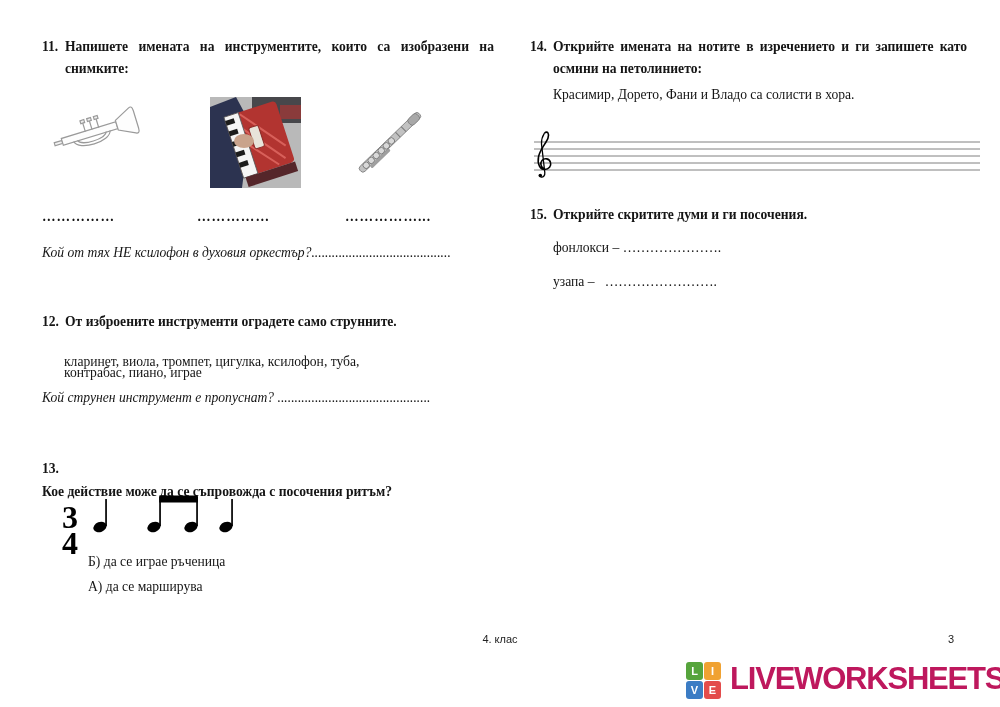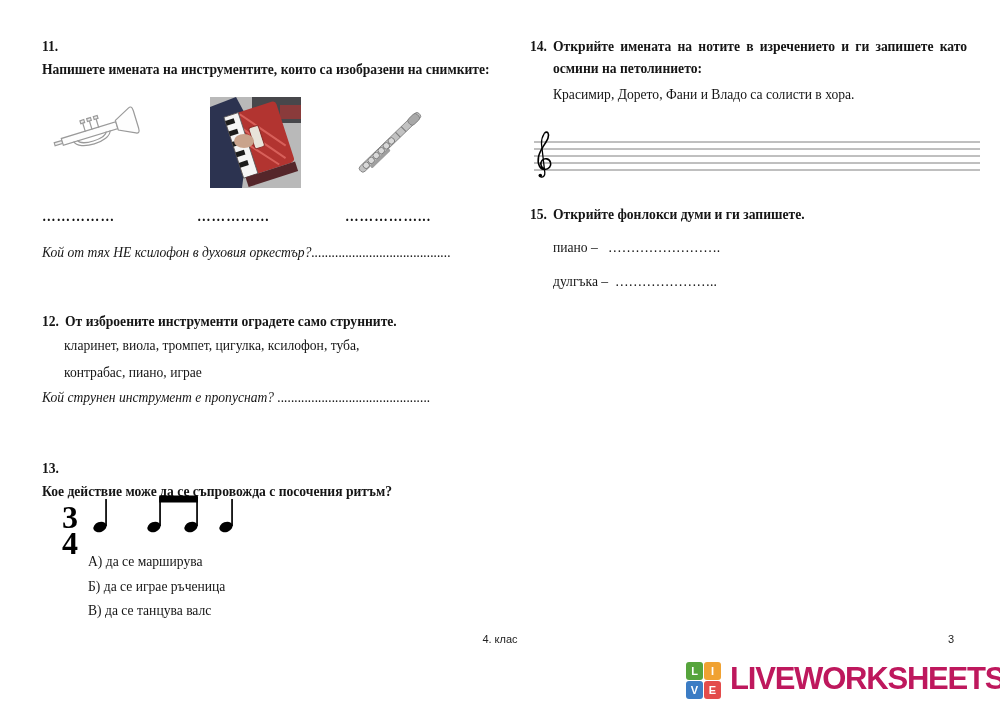--- a/index.html
+++ b/index.html
@@ -22,21 +22,21 @@
   .logo-grid{display:grid;grid-template-columns:17px 17px;grid-template-rows:18px 18px;gap:1px;margin-top:2px;}
   .logo-sq{display:flex;align-items:center;justify-content:center;border-radius:3px;
     color:#fff;font-family:"Liberation Sans", sans-serif;font-weight:bold;font-size:11px;}
   .logo-text{font-family:"Liberation Sans", sans-serif;font-weight:bold;font-size:31px;
     color:#be185d;letter-spacing:-1.2px;margin-left:9px;line-height:38px;}
   svg{display:block;}
 </style>
 </head>
 <body>
 
-<div class="abs qhead" style="left:42px;top:36px;width:452px;flex-direction:column;">
+<div class="abs qhead" style="left:42px;top:36px;width:452px;">
   <span class="qnum">11.</span>
   <span class="qtext">Напишете имената на инструментите, които са изобразени на снимките:</span>
 </div>
 
 <div class="abs" style="left:50px;top:100px;width:96px;height:66px;">
   <svg width="96" height="66" viewBox="0 0 96 66">
     <g transform="rotate(-17 48 32)" stroke="#9a9a9a" fill="none" stroke-width="1.2">
       <rect x="3" y="29.5" width="8" height="3" fill="#f2f2f2"></rect>
       <rect x="11" y="27.5" width="57" height="7" fill="#fdfdfd"></rect>
       <path d="M68,26 L84,18 C86,17 88,17 88,22 L88,40 C88,45 86,45 84,44 L68,36 Z" fill="#fdfdfd"></path>
@@ -96,21 +96,21 @@
 <span class="abs dots" style="left:42px;top:209px;">……………</span>
 <span class="abs dots" style="left:197px;top:209px;">……………</span>
 <span class="abs dots" style="left:345px;top:209px;">……………...</span>
 
 <div class="abs italic-line" style="left:42px;top:245px;">Кой от тях НЕ ксилофон в духовия оркестър?.........................................</div>
 
 <div class="abs qhead" style="left:42px;top:311px;width:452px;">
   <span class="qnum">12.</span>
   <span class="qtext" style="text-align:left;">От изброените инструменти оградете само струнните.</span>
 </div>
-<div class="abs body-line" style="left:64px;top:338px;">кларинет, виола, тромпет, цигулка, ксилофон, туба,</div>
+<div class="abs body-line" style="left:64px;top:354px;">кларинет, виола, тромпет, цигулка, ксилофон, туба,</div>
 <div class="abs body-line" style="left:64px;top:365px;">контрабас, пиано, играе</div>
 <div class="abs italic-line" style="left:42px;top:390px;">Кой струнен инструмент е пропуснат? .............................................</div>
 
 <div class="abs qhead" style="left:42px;top:458px;width:452px;flex-direction:column;">
   <span class="qnum">13.</span>
   <span class="qtext" style="text-align:left;">Кое действие може да се съпровожда с посочения ритъм?</span>
 </div>
 
 <div class="abs" style="left:40px;top:490px;width:215px;height:72px;">
   <svg width="215" height="72" viewBox="0 0 215 72">
@@ -128,23 +128,22 @@
       <rect x="119.2" y="5.5" width="38.7" height="7"></rect>
     </g>
     <g fill="#000">
       <ellipse cx="186" cy="37" rx="6.8" ry="5" transform="rotate(-21 186 37)"></ellipse>
       <rect x="191.2" y="9" width="1.7" height="27"></rect>
     </g>
   </svg>
 </div>
 
 <div class="abs" style="left:88px;top:550px;">
+  <div class="option-line">Б) да се играе ръченица</div>
   <div class="option-line">А) да се марширува</div>
-  <div class="option-line">Б) да се играе ръченица</div>
-  <div class="option-line">В) да се танцува валс</div>
 </div>
 
 <div class="abs qhead" style="left:530px;top:36px;width:437px;">
   <span class="qnum">14.</span>
   <span class="qtext">Открийте имената на нотите в изречението и ги запишете като осмини на петолинието:</span>
 </div>
 <div class="abs body-line" style="left:553px;top:87px;">Красимир, Дорето, Фани и Владо са солисти в хора.</div>
 
 <div class="abs" style="left:528px;top:128px;width:458px;height:54px;">
   <svg width="458" height="54" viewBox="0 0 458 54">
@@ -158,25 +157,25 @@
     <g fill="none" stroke="#000">
       <path d="M16.5,5 C19.5,2.5 21.5,5.5 20,10 C18.5,15 12,21 10.5,29 C9,36.5 12.5,41.5 16.5,41.5 C21,41.5 23.5,38 22.5,34.5 C21.5,30.5 16.5,29.5 14,32.5 C11.8,35.2 13,39.5 16,40.5" stroke-width="1.6"></path>
       <path d="M16.5,5 C14,9 13.2,12 13.5,16 L16.8,44.5 C17.2,47.8 15,49.8 12.8,49" stroke-width="1.3"></path>
       <circle cx="12.3" cy="47.6" r="1.8" fill="#000" stroke="none"></circle>
     </g>
   </svg>
 </div>
 
 <div class="abs qhead" style="left:530px;top:204px;width:437px;">
   <span class="qnum">15.</span>
-  <span class="qtext" style="text-align:left;">Открийте фонлокси думи и ги запишете.</span>
+  <span class="qtext" style="text-align:left;">Открийте скритите думи и ги посочения.</span>
 </div>
 <div class="abs" style="left:553px;top:231px;">
-  <div class="q15-item">пиано –   …………………….</div>
-  <div class="q15-item">дулгъка –  …………………..</div>
+  <div class="q15-item">фонлокси – ………………….</div>
+  <div class="q15-item">узапа –   …………………….</div>
 </div>
 
 <div class="abs footer-text" style="left:0;top:633px;width:1000px;text-align:center;">4. клас</div>
 <div class="abs footer-text" style="right:46px;top:633px;">3</div>
 
 <div class="abs logo-wrap" style="left:686px;top:660px;">
   <div class="logo-grid">
     <span class="logo-sq" style="background: rgb(86, 164, 60);">L</span>
     <span class="logo-sq" style="background: rgb(240, 162, 50);">I</span>
     <span class="logo-sq" style="background: rgb(59, 124, 196);">V</span>

